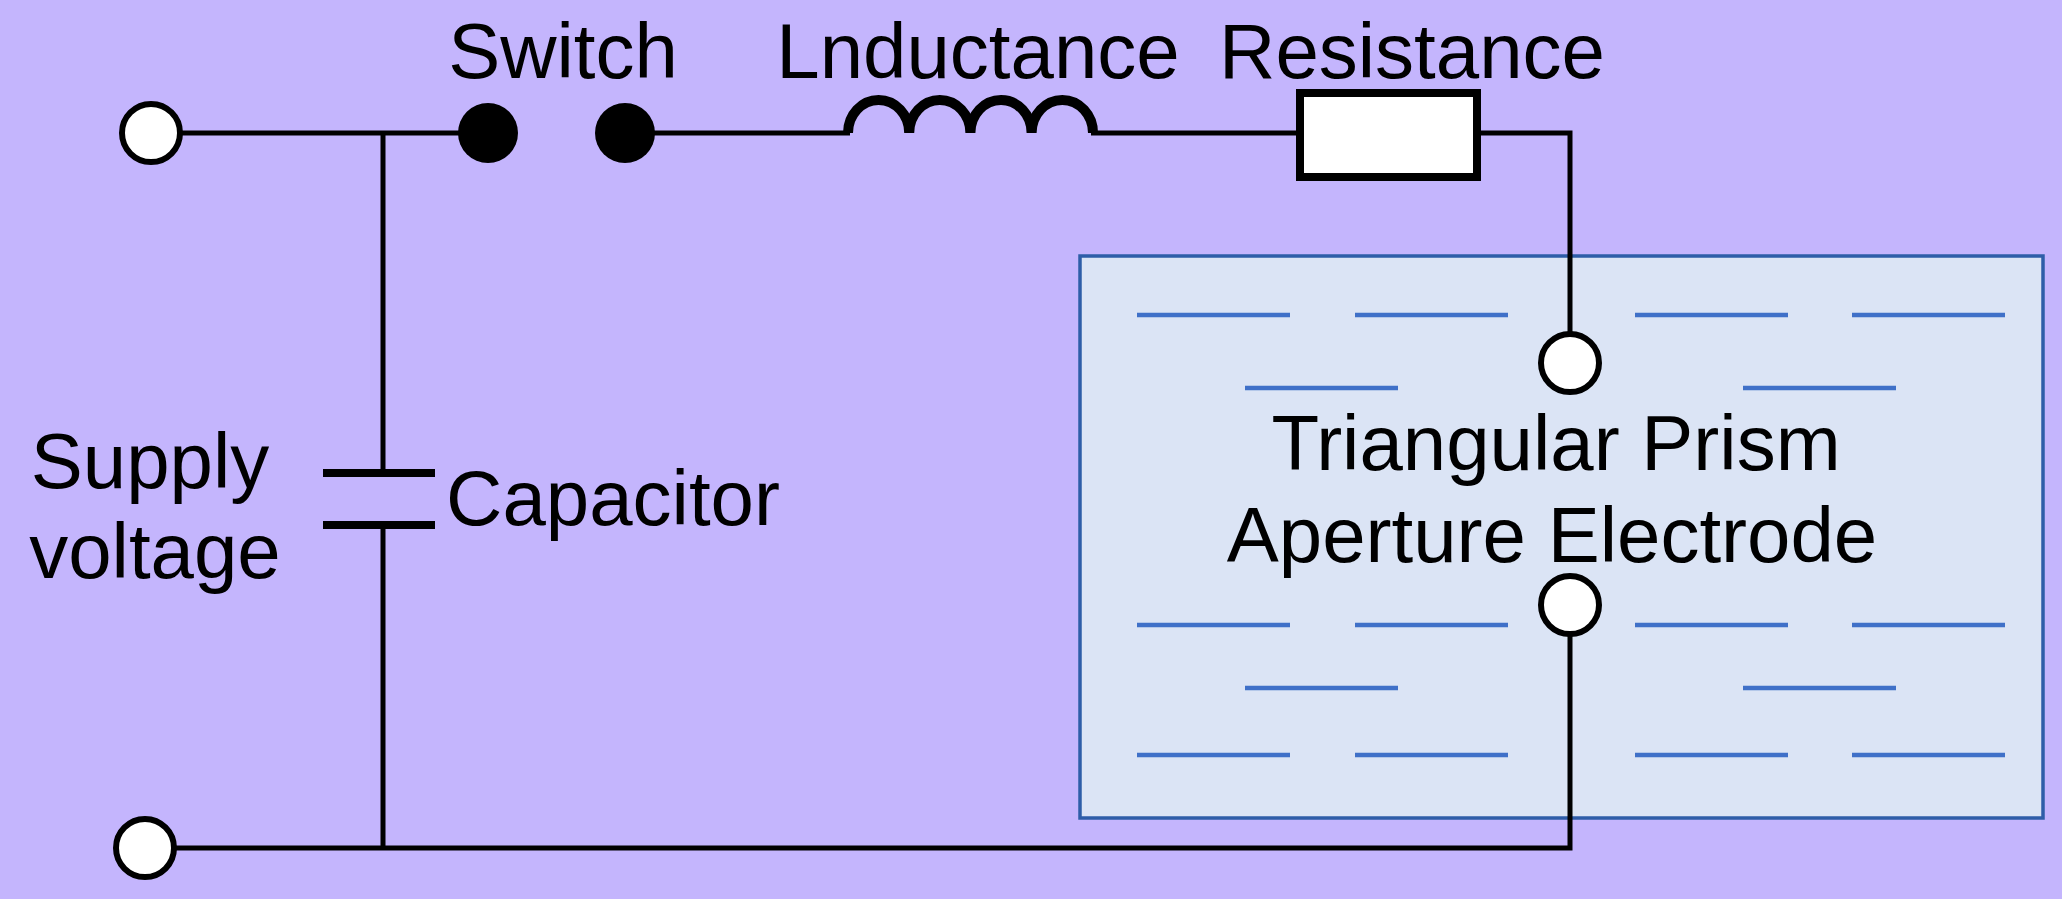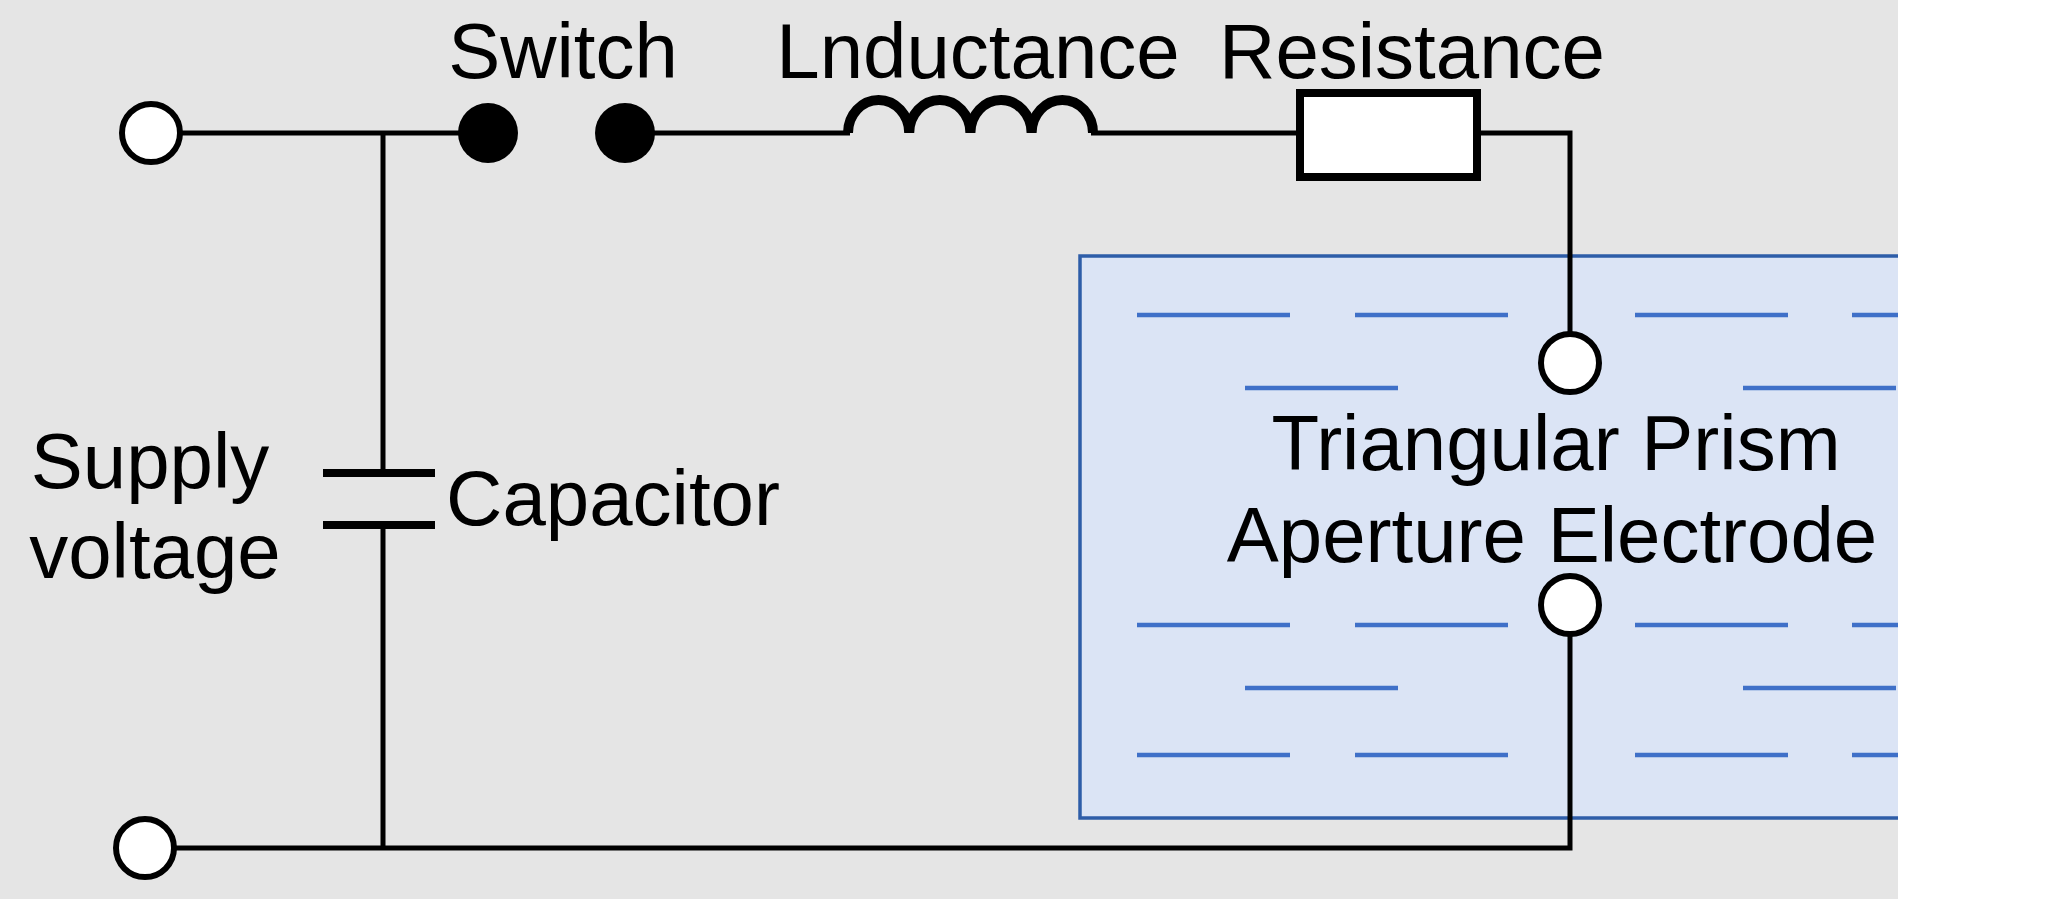--- a/index.html
+++ b/index.html
@@ -2,23 +2,23 @@
 <html><head>
 <meta charset="utf-8">
 <style>
   html, body {
     margin: 0;
     padding: 0;
     background: #ffffff;
   }
   .canvas {
     position: relative;
-    width: 1898px;
+    width: 2062px;
     height: 899px;
-    background: #e5e5e5;
+    background: #c4b5fd;
     overflow: hidden;
     text-align: center;
   }
   svg {
     display: block;
     width: 2062px;
     height: 899px;
   }
   .diagram-label {
     font-family: "Liberation Sans", sans-serif;

